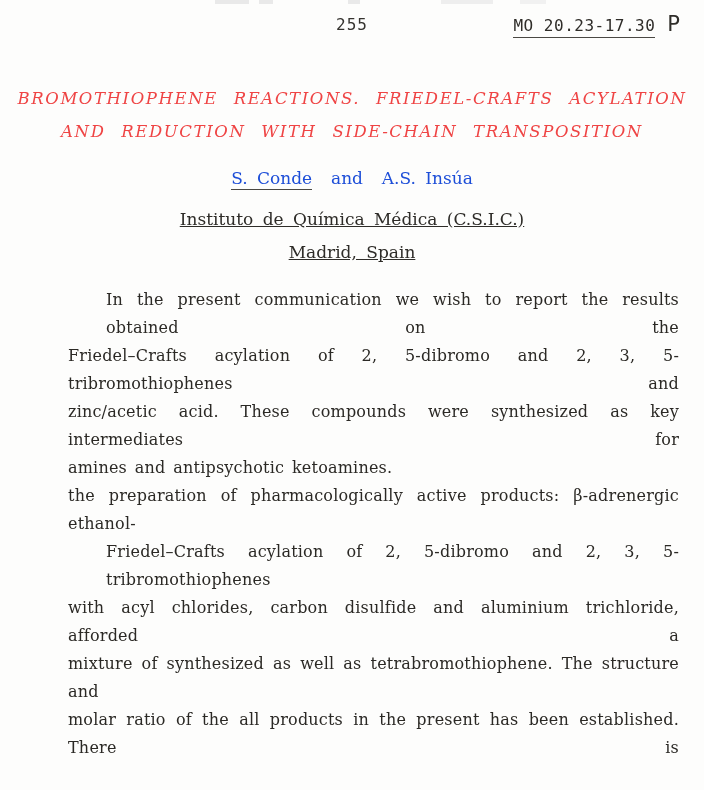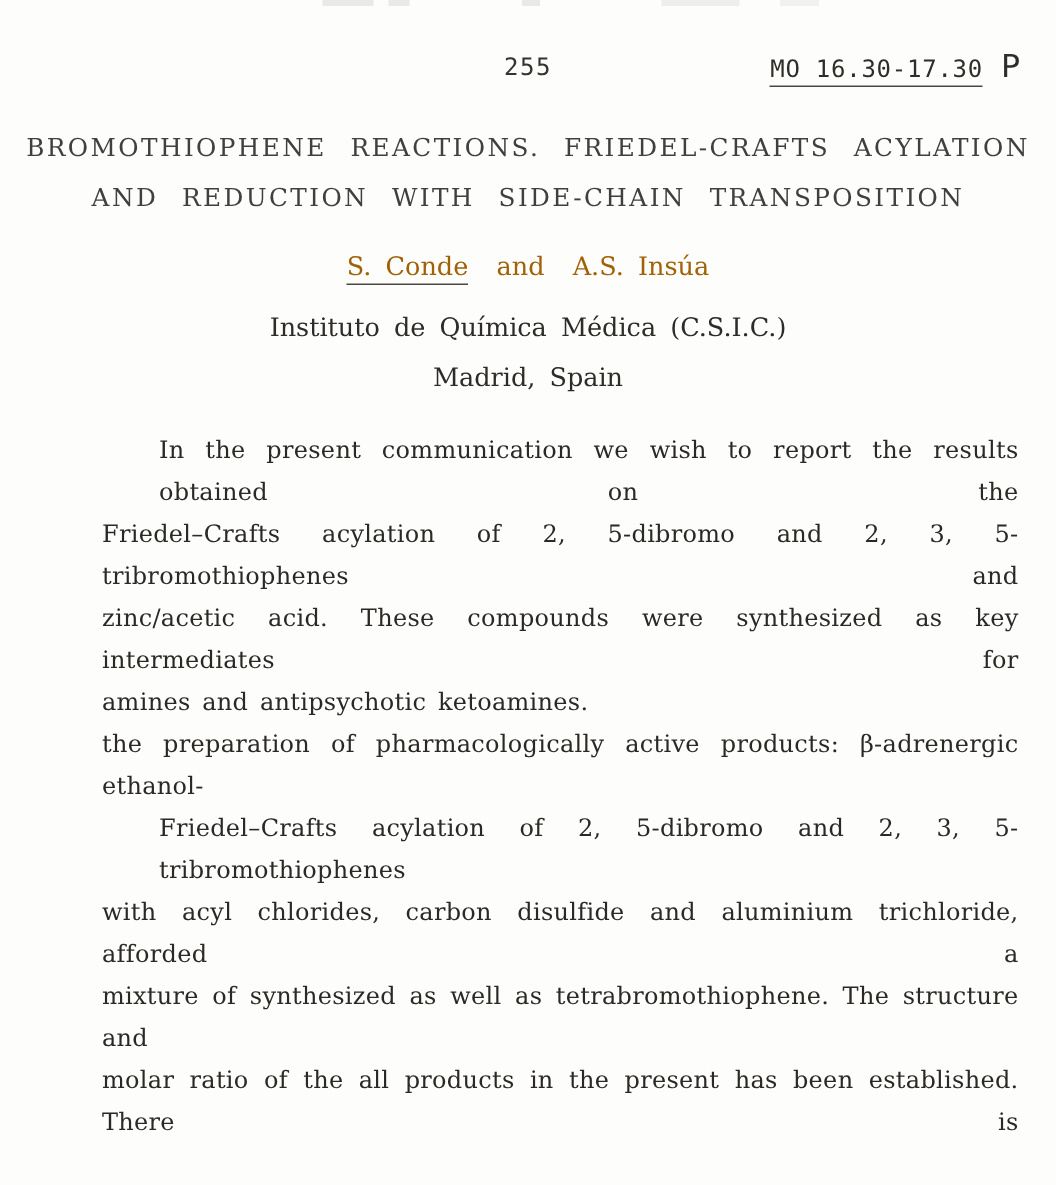--- a/index.html
+++ b/index.html
@@ -14,21 +14,21 @@
   }
 
   
   .smudge { position: absolute; top: 0; height: 4px; background: #e9e9e9; }
   .smudge.s1 { left: 215px; width: 34px; }
   .smudge.s2 { left: 259px; width: 14px; }
   .smudge.s3 { left: 348px; width: 12px; }
   .smudge.s4 { left: 441px; width: 52px; background: #eeeeee; }
   .smudge.s5 { left: 520px; width: 26px; background: #f1f1f1; }
 
-  .header { position: absolute; top: 32px; left: 0; right: 0; height: 30px; }
+  .header { position: absolute; top: 12px; left: 0; right: 0; height: 30px; }
   .page-number {
     position: absolute; left: 0; right: 0; top: 3px;
     text-align: center;
     font-family: "DejaVu Sans Mono", monospace;
     font-size: 16px; letter-spacing: 1px; color: #35332f;
   }
   .session {
     position: absolute; right: 24px; top: 0;
     display: flex; align-items: baseline; gap: 12px;
   }
@@ -40,29 +40,30 @@
   }
   .session-suffix {
     font-family: "DejaVu Sans", sans-serif;
     font-size: 21px; color: #2f2d29;
   }
 
   .title-block { position: absolute; top: 82px; left: 0; right: 0; text-align: center; }
   .title-line {
     font-size: 16.5px; line-height: 33px;
     letter-spacing: 1.6px; word-spacing: 9px;
-    color: #404040;
+    color: #ef4444;
+    font-style: italic;
   }
 
   .authors { position: absolute; top: 168px; left: 0; right: 0; text-align: center;
-    font-size: 17px; word-spacing: 4px; color: #a16207; }
+    font-size: 17px; word-spacing: 4px; color: #1d4ed8; }
   .author-underlined { border-bottom: 1.5px solid #4a4843; padding-bottom: 1px; }
 
   .affiliation { position: absolute; top: 203px; left: 0; right: 0; text-align: center; }
-  .affiliation-line { font-size: 17px; line-height: 33px; word-spacing: 4px; color: #2e2c28; }
+  .affiliation-line { font-size: 17px; line-height: 33px; word-spacing: 4px; color: #2e2c28; text-decoration: underline; }
 
   .abstract-body { position: absolute; top: 286px; left: 32px; right: 25px; margin-left: 36px; }
   .paragraph { margin: 0; }
   .line {
     font-size: 16px; line-height: 28px;
     letter-spacing: 0.2px; word-spacing: 2.5px;
     text-align: justify; text-align-last: justify;
     white-space: normal; color: #2b2925;
   }
   .line.first { padding-left: 38px; }
@@ -75,21 +76,21 @@
 
   <div class="smudge s1"></div>
   <div class="smudge s2"></div>
   <div class="smudge s3"></div>
   <div class="smudge s4"></div>
   <div class="smudge s5"></div>
 
   <div class="header">
     <div class="page-number">255</div>
     <div class="session">
-      <span class="session-code">MO 16.30-17.30</span>
+      <span class="session-code">MO 20.23-17.30</span>
       <span class="session-suffix">P</span>
     </div>
   </div>
 
   <div class="title-block">
     <div class="title-line">BROMOTHIOPHENE REACTIONS. FRIEDEL-CRAFTS ACYLATION</div>
     <div class="title-line">AND REDUCTION WITH SIDE-CHAIN TRANSPOSITION</div>
   </div>
 
   <div class="authors">

